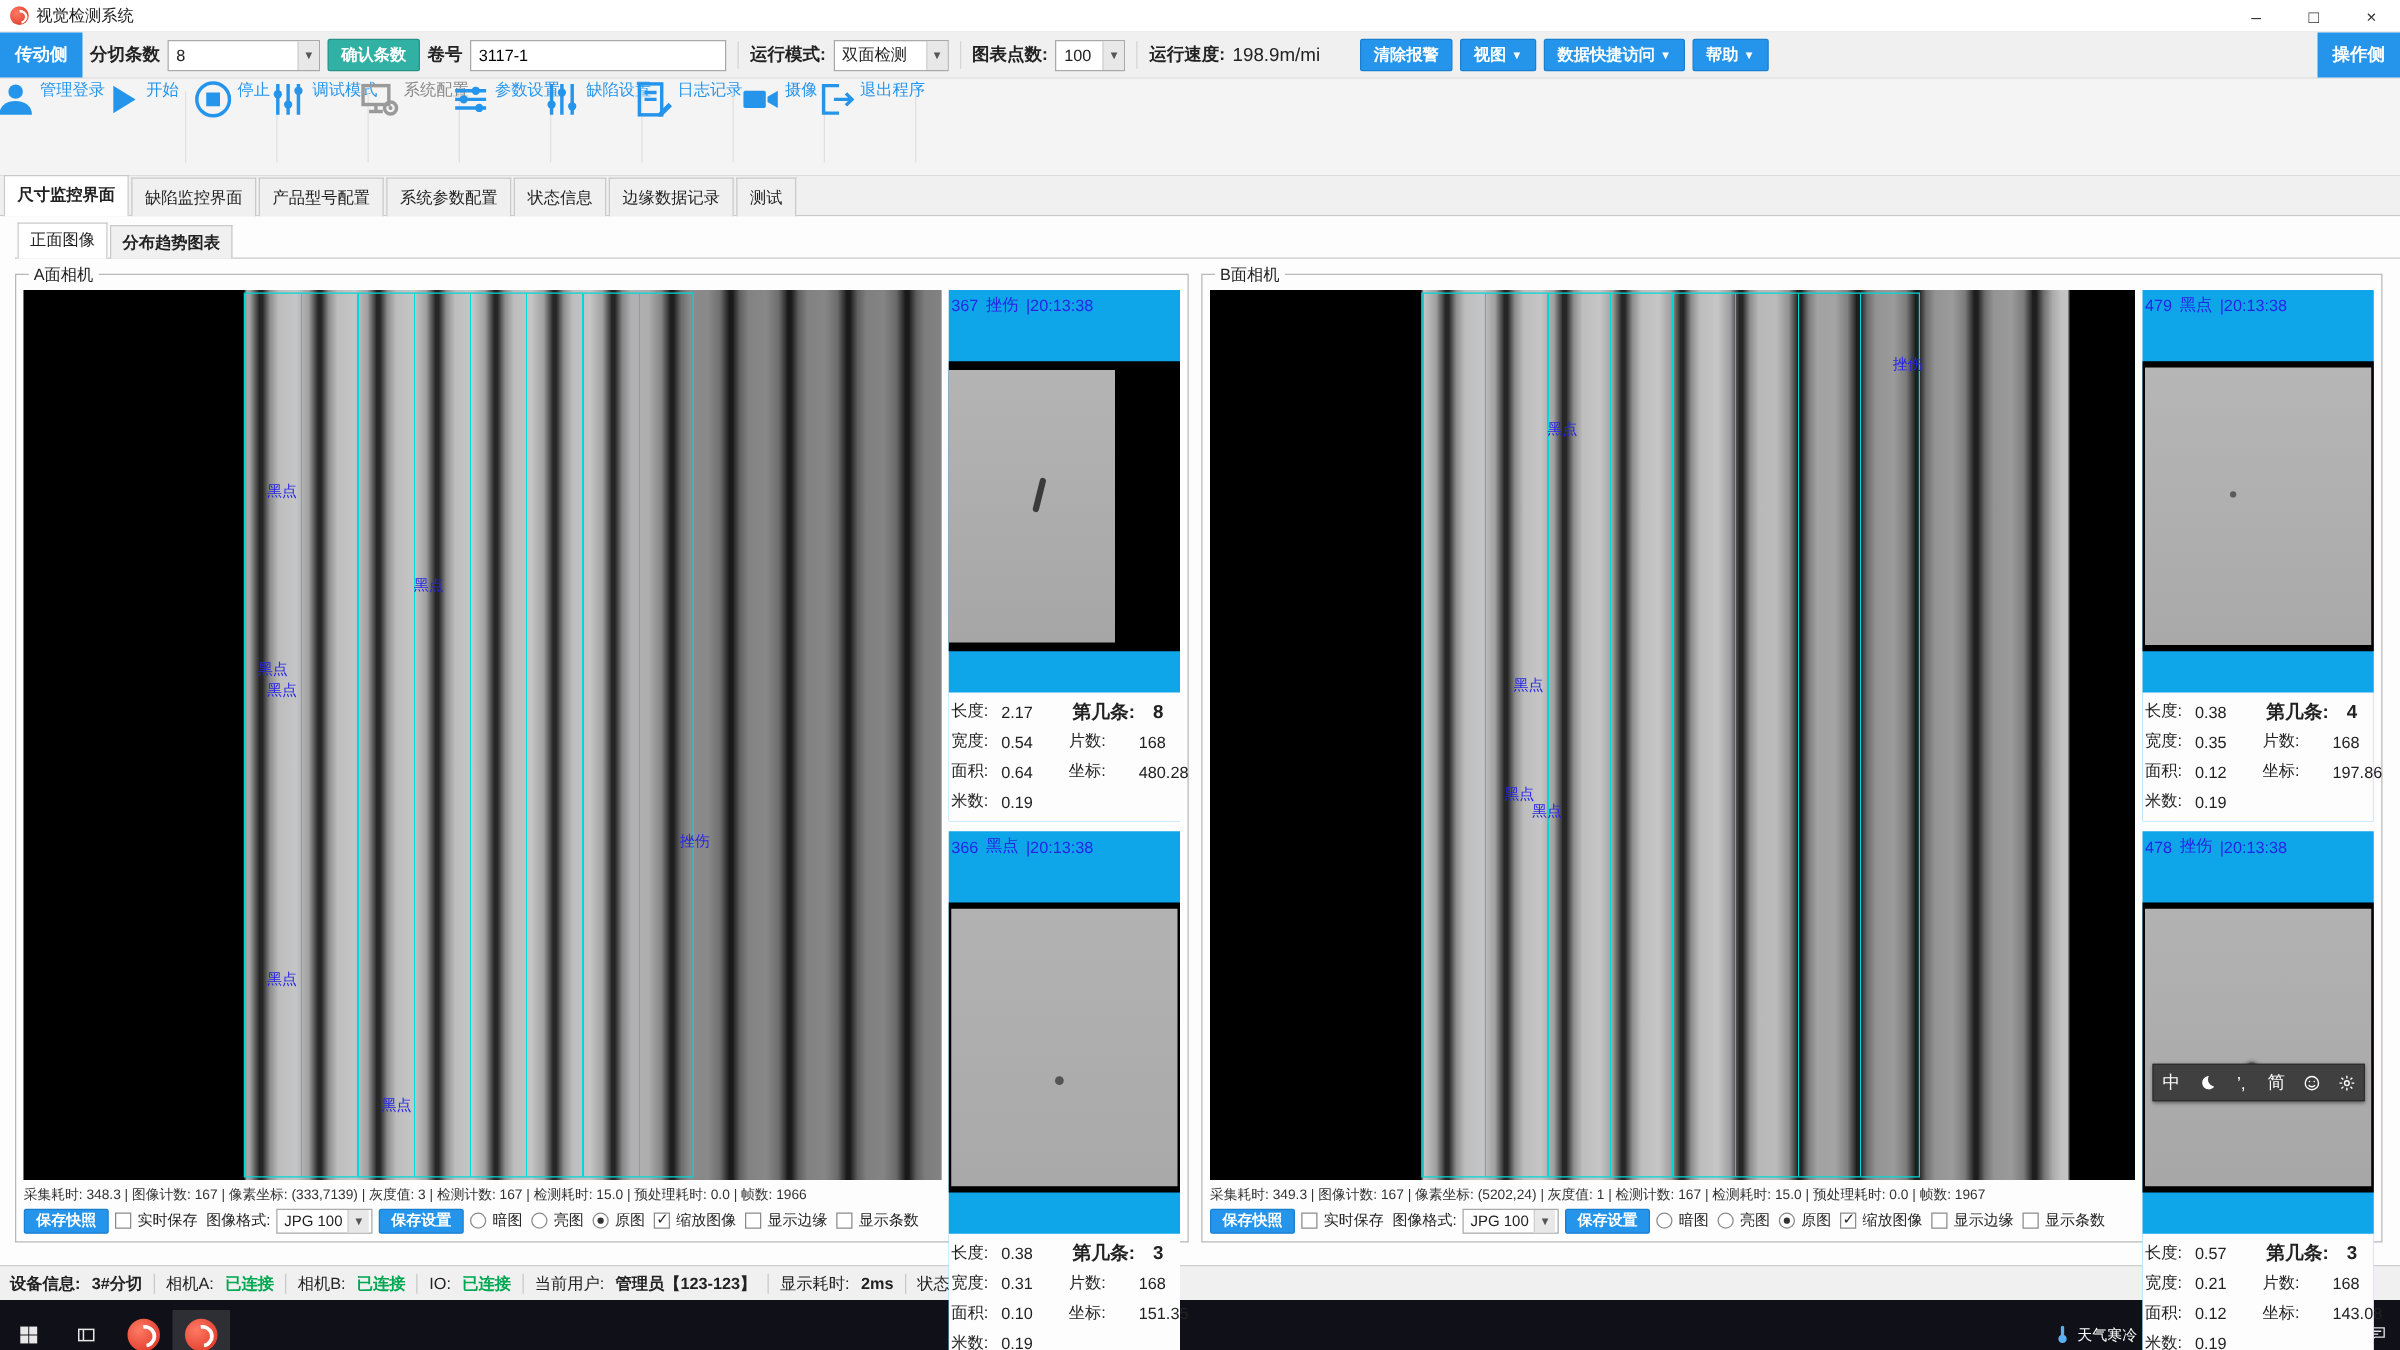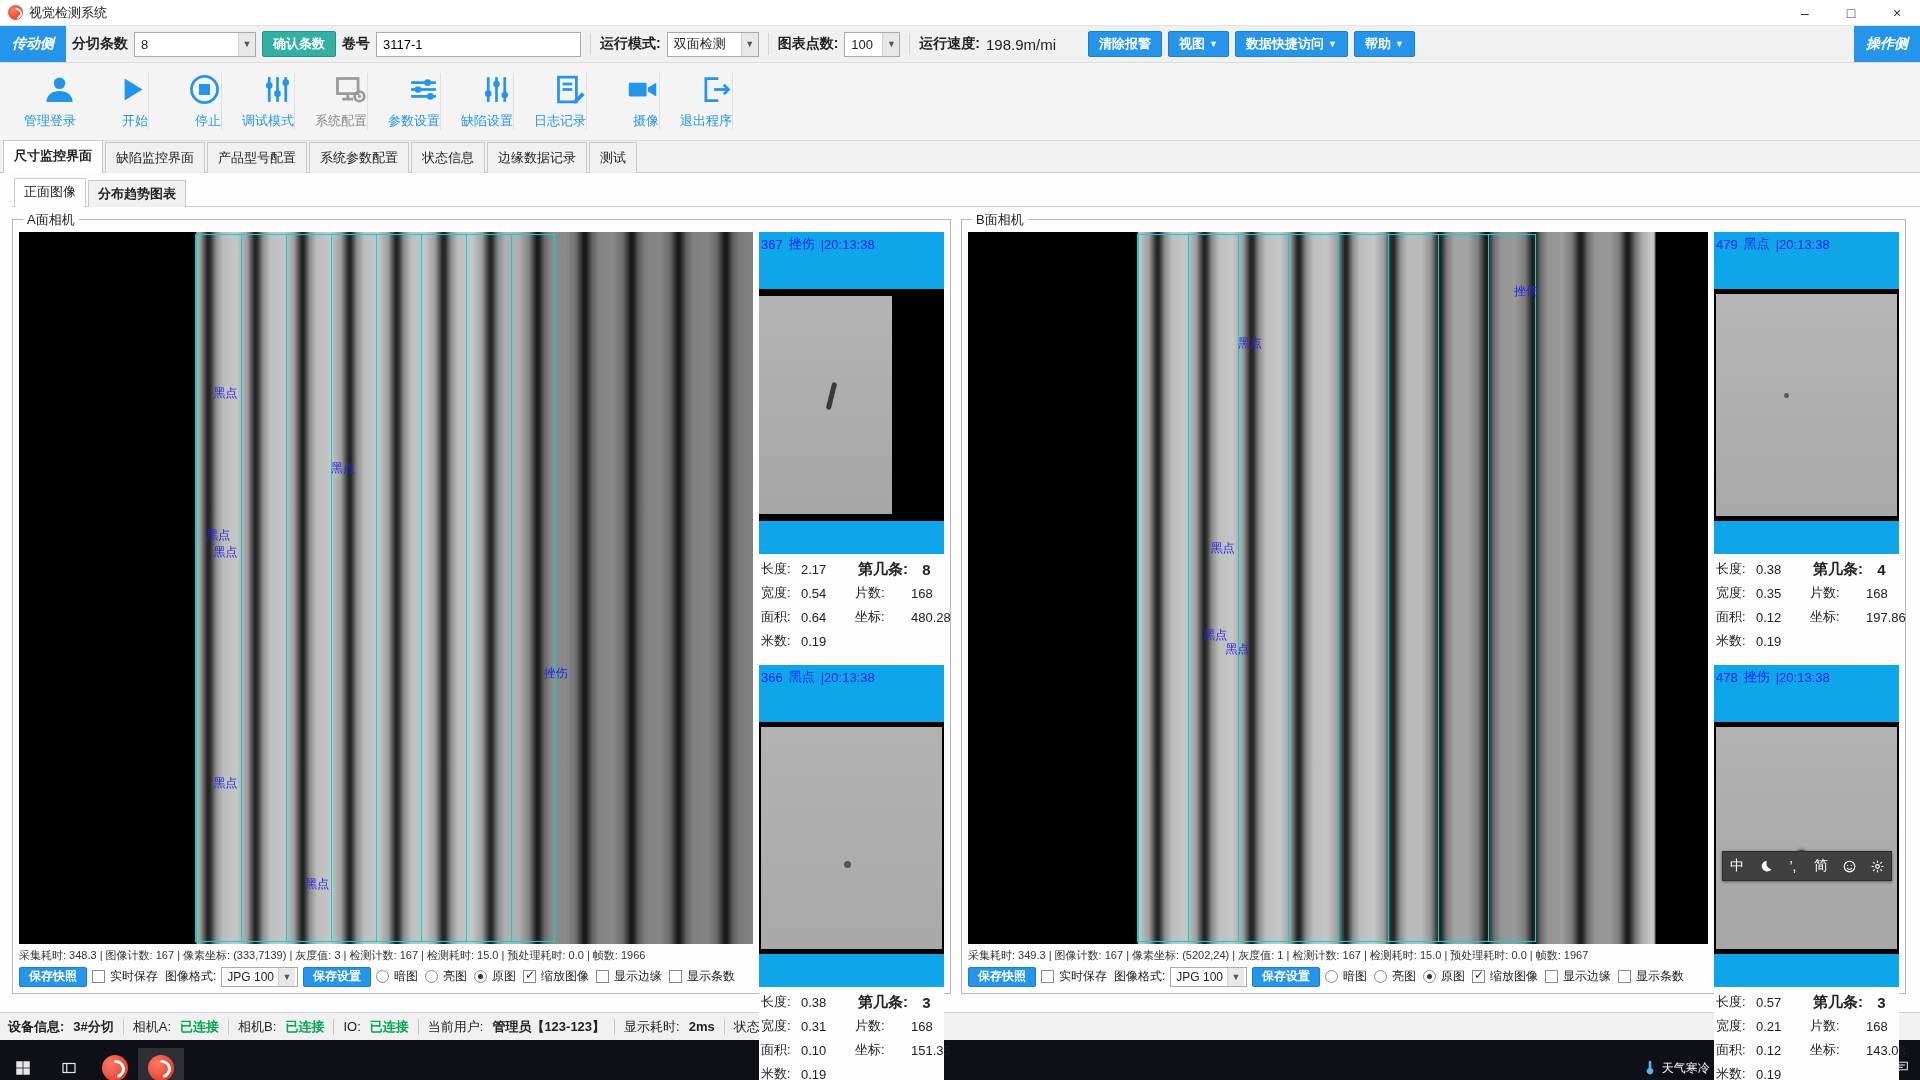--- a/index.html
+++ b/index.html
@@ -9,38 +9,38 @@
   
   .titlebar{height:26px;background:#fff;display:flex;align-items:center;border-bottom:1px solid #e3e3e3;padding-left:8px;}
   .app-title{font-size:13px;margin-left:6px;}
   .win-controls{margin-left:auto;display:flex;height:100%;}
   .wc{width:46px;display:flex;align-items:center;justify-content:center;font-size:14px;color:#333;}
   .red-swirl{width:15px;height:15px;border-radius:50%;background:radial-gradient(circle at 35% 35%,#ff7a64,#d92f1f);position:relative;display:inline-block;}
   .red-swirl::after{content:"";position:absolute;left:3px;top:3px;width:7px;height:7px;border-radius:50%;border:2px solid #fff;border-left-color:transparent;border-bottom-color:transparent;transform:rotate(35deg);}
 
   
   .toolbar{height:37px;display:flex;align-items:center;gap:6px;background:#f0f0f0;border-bottom:1px solid #dcdcdc;}
-  .side-btn{height:100%;display:flex;align-items:center;padding:0 12px;background:#2595ec;color:#fff;font-weight:bold;font-size:14px;font-style:italic;}
+  .side-btn{height:100%;display:flex;align-items:center;padding:0 12px;background:#2595ec;color:#fff;font-weight:bold;font-size:14px;}
   .side-btn.right{margin-left:auto;}
   .bold{font-weight:bold;}
   .tb-label{font-size:14px;white-space:nowrap;}
   .dropdown{display:flex;align-items:center;justify-content:space-between;background:#fff;border:1px solid #a9a9a9;height:25px;padding-left:6px;font-size:13px;}
   .dd-btn{width:17px;height:23px;display:flex;align-items:center;justify-content:center;color:#555;background:#e8e8e8;font-size:9px;margin-left:4px;border-left:1px solid #d0d0d0;}
   .w-slit{width:122px;}.w-mode{width:92px;}.w-points{width:56px;}
   .tb-input{width:205px;height:25px;border:1px solid #a9a9a9;padding:0 6px;font-size:13px;font-family:inherit;}
   .btn{height:26px;border:1px solid;border-radius:2px;padding:0 10px;font-size:13px;display:flex;align-items:center;gap:4px;white-space:nowrap;cursor:default;font-family:inherit;}
   .btn.blue{background:#2595ec;border-color:#1b7fd0;color:#fff;font-weight:bold;}
   .btn.teal{background:#31b0a4;border-color:#279289;color:#fff;font-weight:bold;}
   .speed{font-size:15px;margin-right:26px;white-space:nowrap;}
   .sep-v{width:1px;height:22px;background:#d4d4d4;margin:0 3px;}
   .caret{font-size:9px;}
 
   
   .icon-bar{height:78px;background:#f4f4f4;border-bottom:1px solid #ddd;display:flex;align-items:stretch;padding-left:4px;}
-  .action{width:72px;display:flex;flex-direction:column;align-items:flex-end;justify-content:center;gap:3px;}
+  .action{width:72px;display:flex;flex-direction:row;align-items:flex-start;justify-content:center;gap:3px;}
   .action svg{width:33px;height:33px;}
   .alabel{font-size:13px;color:#2595ec;white-space:nowrap;}
   .ibar-sep{width:1px;background:#e0e0e0;margin:10px 0;}
 
   
   .tabs{display:flex;align-items:flex-end;height:32px;background:#f0f0f0;padding-left:3px;border-bottom:1px solid #c9c9c9;}
   .tab{padding:6px 10px;border:1px solid #c9c9c9;border-bottom:none;background:#f0f0f0;font-size:13px;margin-right:2px;position:relative;top:1px;white-space:nowrap;}
   .tab.active{background:#fff;padding-bottom:8px;font-weight:bold;}
   .sub-tabs{height:28px;border-bottom:1px solid #c9c9c9;background:#fdfdfd;display:flex;align-items:flex-end;padding-left:2px;}
   .sub-tabs .tab{padding:4px 9px;font-weight:bold;}

